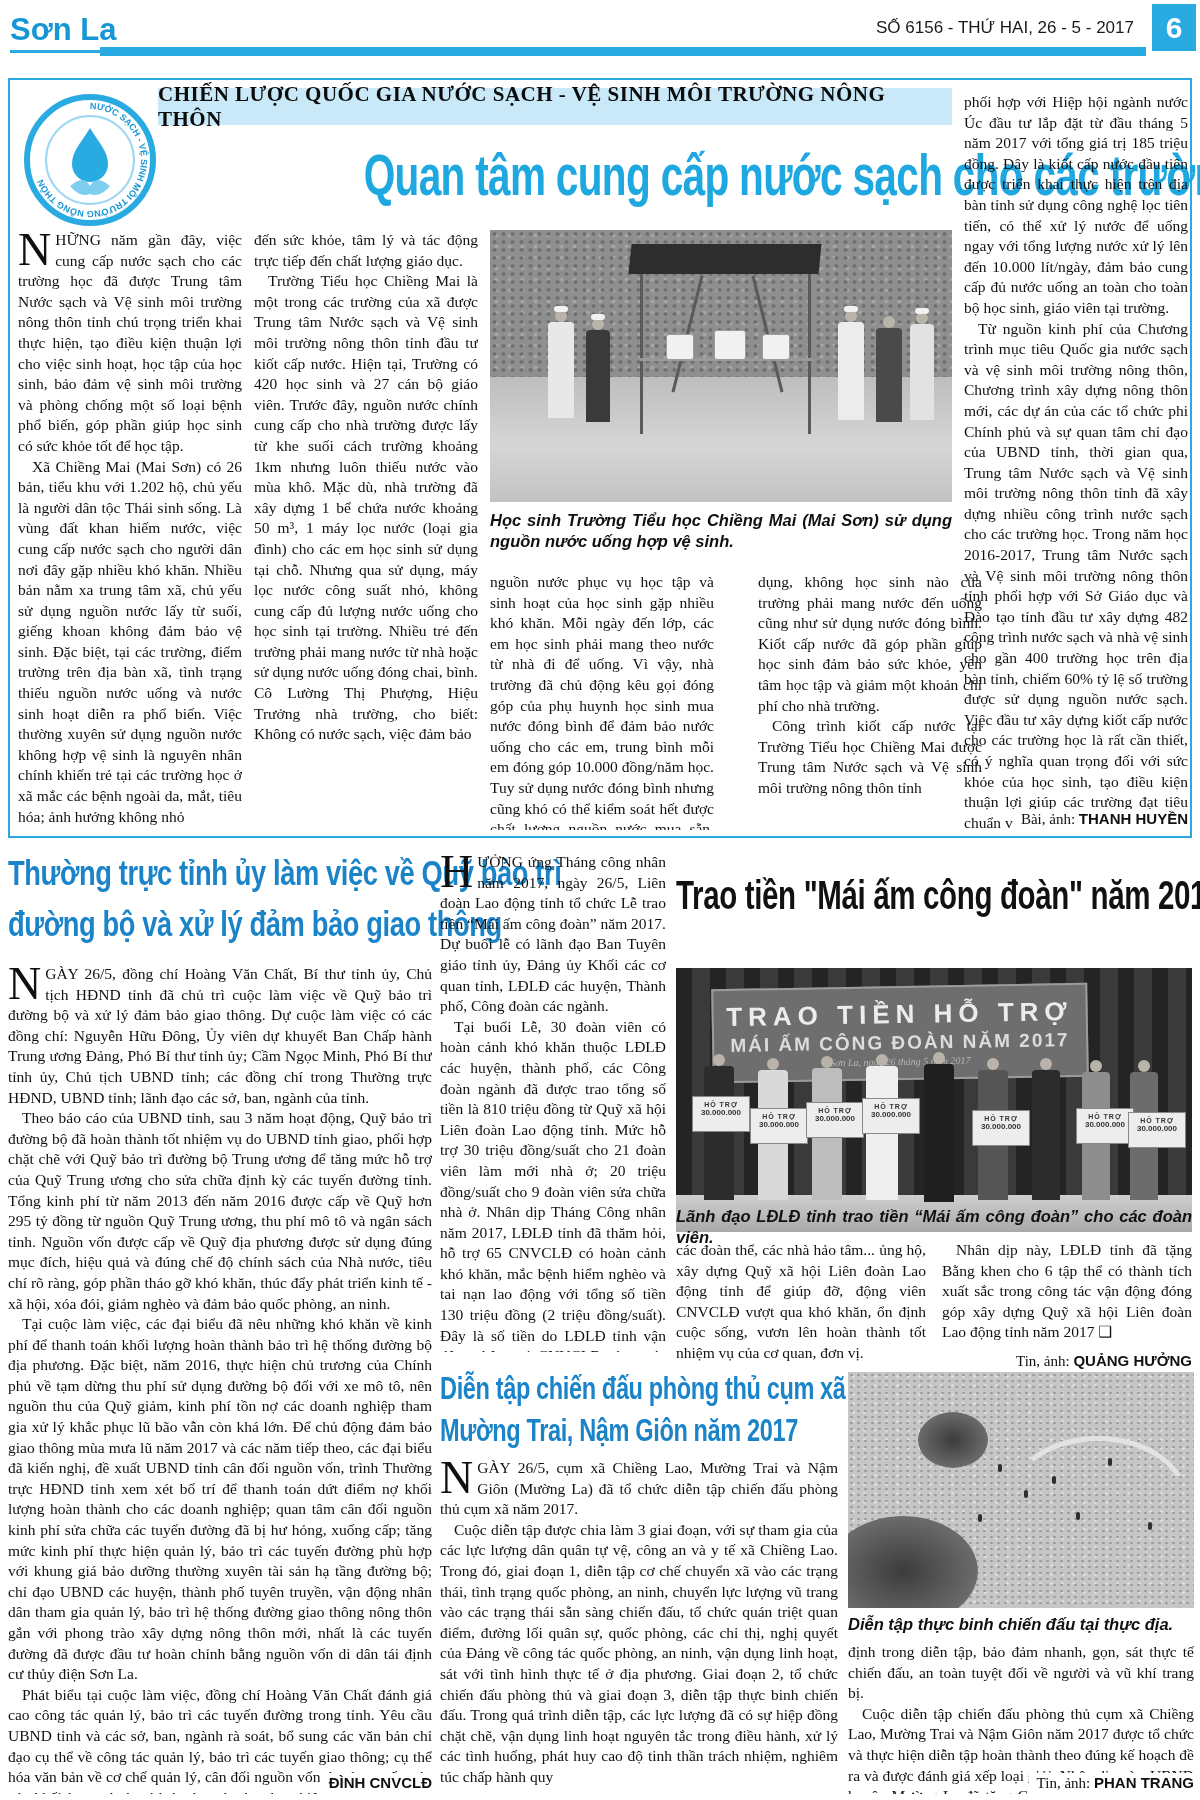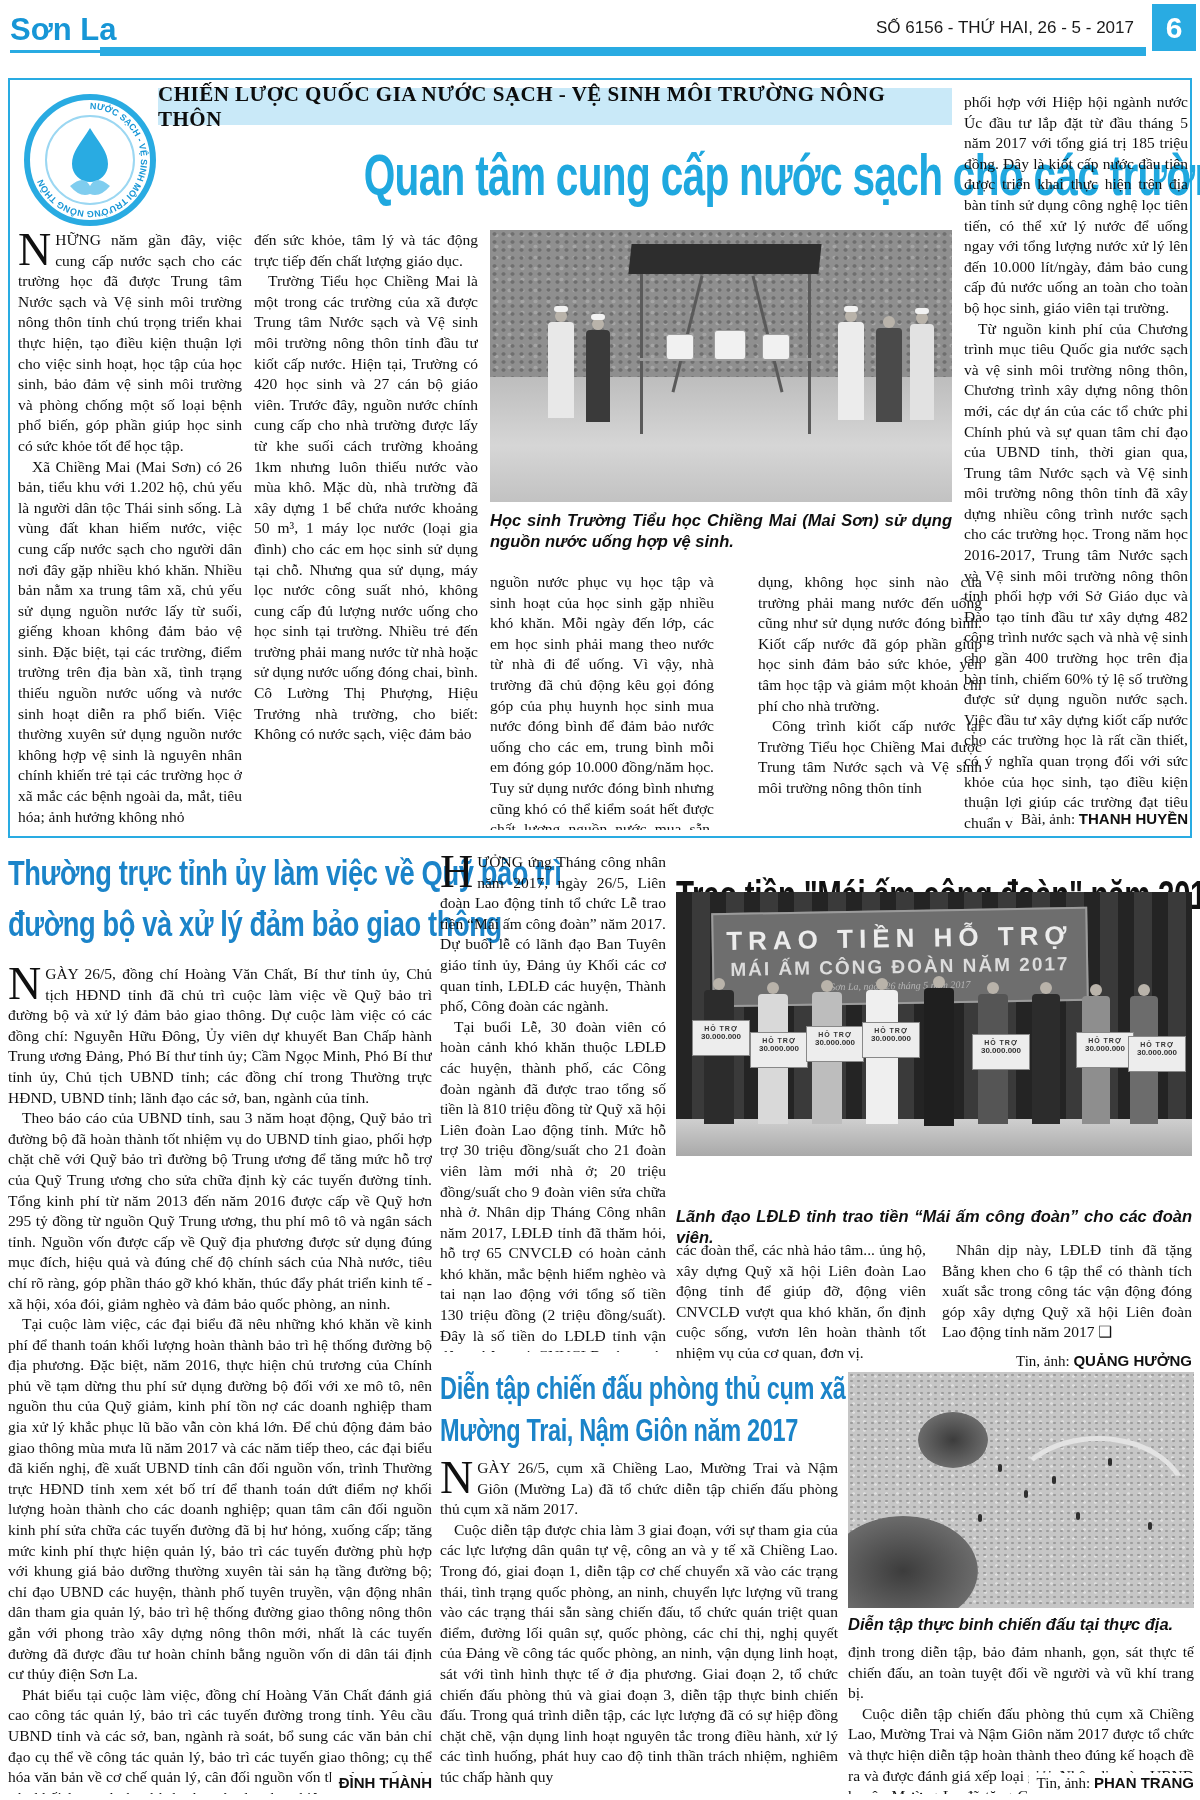--- a/index.html
+++ b/index.html
@@ -158,33 +158,33 @@
 
   <div class="abs" style="left:8px;top:848px;width:430px;">
     <span class="cond headline-blue" style="transform:scaleX(.78);">Thường trực tỉnh ủy làm việc về Quỹ bảo trì</span><br>
     <span class="cond headline-blue" style="transform:scaleX(.78);">đường bộ và xử lý đảm bảo giao thông</span>
   </div>
   <div class="abs bt" style="left:8px;top:964px;width:424px;height:830px;">
     <p class="lead"><span class="dropcap">N</span><span>GÀY 26/5, đồng chí Hoàng Văn Chất, Bí thư tỉnh ủy, Chủ tịch HĐND tỉnh đã chủ trì cuộc làm việc về Quỹ bảo trì đường bộ và xử lý đảm bảo giao thông. Dự cuộc làm việc có các đồng chí: Nguyễn Hữu Đông, Ủy viên dự khuyết Ban Chấp hành Trung ương Đảng, Phó Bí thư tỉnh ủy; Cầm Ngọc Minh, Phó Bí thư tỉnh ủy, Chủ tịch UBND tỉnh; các đồng chí trong Thường trực HĐND, UBND tỉnh; lãnh đạo các sở, ban, ngành của tỉnh.</span></p>
     <p>Theo báo cáo của UBND tỉnh, sau 3 năm hoạt động, Quỹ bảo trì đường bộ đã hoàn thành tốt nhiệm vụ do UBND tỉnh giao, phối hợp chặt chẽ với Quỹ bảo trì đường bộ Trung ương để tăng mức hỗ trợ của Quỹ Trung ương cho sửa chữa định kỳ các tuyến đường tỉnh. Tổng kinh phí từ năm 2013 đến năm 2016 được cấp về Quỹ hơn 295 tỷ đồng từ nguồn Quỹ Trung ương, thu phí mô tô và ngân sách tỉnh. Nguồn vốn được cấp về Quỹ địa phương được sử dụng đúng mục đích, hiệu quả và đúng chế độ chính sách của Nhà nước, tiêu chí rõ ràng, góp phần tháo gỡ khó khăn, thúc đẩy phát triển kinh tế - xã hội, xóa đói, giảm nghèo và đảm bảo quốc phòng, an ninh.</p>
     <p>Tại cuộc làm việc, các đại biểu đã nêu những khó khăn về kinh phí để thanh toán khối lượng hoàn thành bảo trì hệ thống đường bộ địa phương. Đặc biệt, năm 2016, thực hiện chủ trương của Chính phủ về tạm dừng thu phí sử dụng đường bộ đối với xe mô tô, nên nguồn thu của Quỹ giảm, kinh phí tồn nợ các doanh nghiệp tham gia xử lý khắc phục lũ bão vẫn còn khá lớn. Để chủ động đảm bảo giao thông mùa mưa lũ năm 2017 và các năm tiếp theo, các đại biểu đã kiến nghị, đề xuất UBND tỉnh cân đối nguồn vốn, trình Thường trực HĐND tỉnh xem xét bố trí để thanh toán dứt điểm nợ khối lượng hoàn thành cho các doanh nghiệp; quan tâm cân đối nguồn kinh phí sửa chữa các tuyến đường đã bị hư hỏng, xuống cấp; tăng mức kinh phí thực hiện quản lý, bảo trì các tuyến đường phù hợp với khung giá bảo dưỡng thường xuyên tài sản hạ tầng đường bộ; chỉ đạo UBND các huyện, thành phố tuyên truyền, vận động nhân dân tham gia quản lý, bảo trì hệ thống đường giao thông nông thôn gắn với phong trào xây dựng nông thôn mới, nhất là các tuyến đường đã được đầu tư hoàn chỉnh bằng nguồn vốn di dân tái định cư thủy điện Sơn La.</p>
     <p>Phát biểu tại cuộc làm việc, đồng chí Hoàng Văn Chất đánh giá cao công tác quản lý, bảo trì các tuyến đường trong tỉnh. Yêu cầu UBND tỉnh và các sở, ban, ngành rà soát, bổ sung các văn bản chỉ đạo cụ thể về công tác quản lý, bảo trì các tuyến giao thông; cụ thể hóa văn bản về cơ chế quản lý, cân đối nguồn vốn thanh, quyết toán các khối lượng hoàn thành cho các doanh nghiệp, đặc biệt là huy động nhân dân tham gia quản lý và bảo trì hệ thống đường giao thông ❑</p>
-    <div class="pin-sig sig">ĐÌNH THÀNH</div>
+    <div class="pin-sig sig">ĐÌNH CNVCLĐ</div>
   </div>
 
   <div class="abs bt" style="left:440px;top:852px;width:226px;height:500px;">
     <p class="lead"><span class="dropcap">H</span><span>ƯỞNG ứng Tháng công nhân năm 2017, ngày 26/5, Liên đoàn Lao động tỉnh tổ chức Lễ trao tiền “Mái ấm công đoàn” năm 2017. Dự buổi lễ có lãnh đạo Ban Tuyên giáo tỉnh ủy, Đảng ủy Khối các cơ quan tỉnh, LĐLĐ các huyện, Thành phố, Công đoàn các ngành.</span></p>
     <p>Tại buổi Lễ, 30 đoàn viên có hoàn cảnh khó khăn thuộc LĐLĐ các huyện, thành phố, các Công đoàn ngành đã được trao tổng số tiền là 810 triệu đồng từ Quỹ xã hội Liên đoàn Lao động tỉnh. Mức hỗ trợ 30 triệu đồng/suất cho 21 đoàn viên làm mới nhà ở; 20 triệu đồng/suất cho 9 đoàn viên sửa chữa nhà ở. Nhân dịp Tháng Công nhân năm 2017, LĐLĐ tỉnh đã thăm hỏi, hỗ trợ 65 CNVCLĐ có hoàn cảnh khó khăn, mắc bệnh hiểm nghèo và tai nạn lao động với tổng số tiền 130 triệu đồng (2 triệu đồng/suất). Đây là số tiền do LĐLĐ tỉnh vận động, kêu gọi CNVCLĐ cùng các cấp, các ngành,</p>
   </div>
 
   <div class="abs" style="left:676px;top:872px;width:520px;">
     <span class="cond headline-black" style="transform:scaleX(.72);">Trao tiền "Mái ấm công đoàn" năm 2017</span>
   </div>
 
-  <div class="abs photo ph2" style="left:676px;top:892px;width:516px;height:264px;">
+  <div class="abs photo ph2" style="left:676px;top:968px;width:516px;height:264px;">
     <div class="ph2-floor"></div>
     <div class="banner2">
       <span class="b1">TRAO TIỀN HỖ TRỢ</span>
       <span class="b2">MÁI ẤM CÔNG ĐOÀN NĂM 2017</span>
       <span class="b3">Sơn La, ngày 26 tháng 5 năm 2017</span>
     </div>
     <div class="fig" style="left:28px;top:98px;width:30px;height:134px;background:#2c2c2c;"></div>
     <div class="fig" style="left:82px;top:102px;width:30px;height:130px;background:#d9d9d9;"></div>
     <div class="fig" style="left:136px;top:100px;width:30px;height:132px;background:#bdbdbd;"></div>
     <div class="fig" style="left:190px;top:98px;width:32px;height:134px;background:#efefef;"></div>

